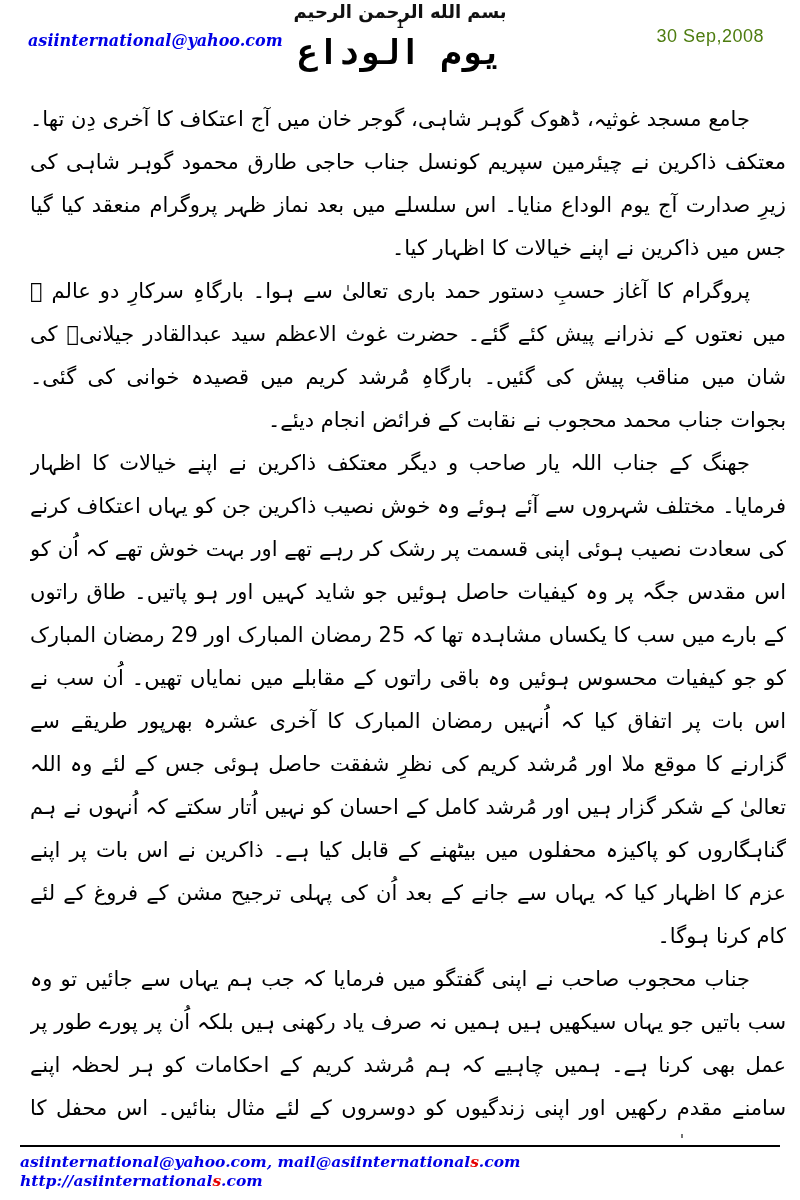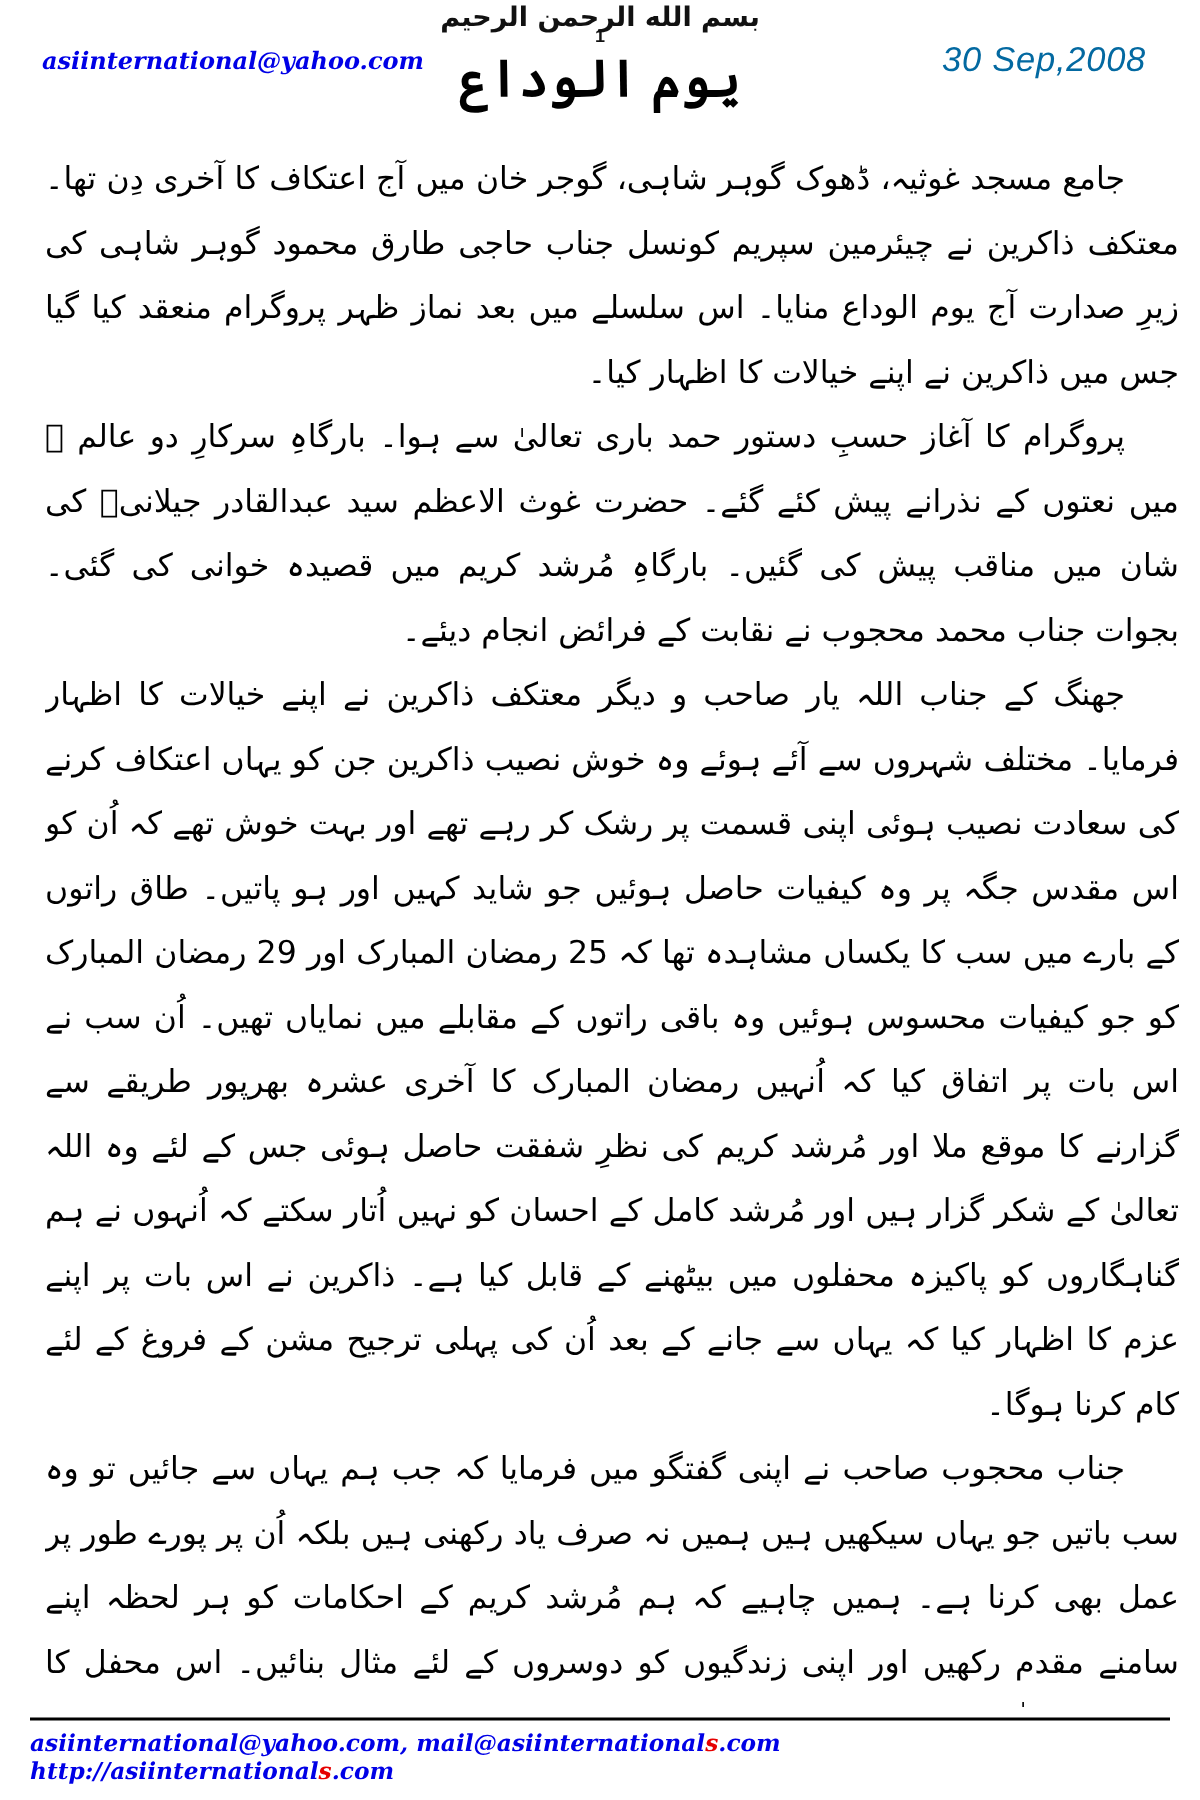--- a/index.html
+++ b/index.html
@@ -27,27 +27,27 @@
   }
   .pagenum {
     position: absolute; top: 17px; left: 0; right: 0;
     text-align: center;
     font-family: "Liberation Sans", sans-serif;
     font-size: 12px; font-weight: bold; color: #111;
   }
   .date {
     position: absolute; top: 26px; right: 36px;
     font-family: "Liberation Sans", sans-serif;
-    font-size: 23px; color: #0369a1; letter-spacing: 0.5px; font-style: italic;
+    font-size: 18px; color: #4d7c0f; letter-spacing: 0.5px;
   }
   .title {
     position: absolute; top: 32px; left: 0; right: 0;
     margin: 0; text-align: center;
     direction: rtl;
-    font-family: Liberation Serif, serif;
+    font-family: Liberation Mono, monospace;
     font-size: 34px; font-weight: bold; color: #000;
   }
   
   .article {
     position: absolute; top: 98px; left: 14px; right: 14px; bottom: 62px;
     direction: rtl;
     text-align: justify;
     font-size: 21px;
     line-height: 43px;
     color: #000;

